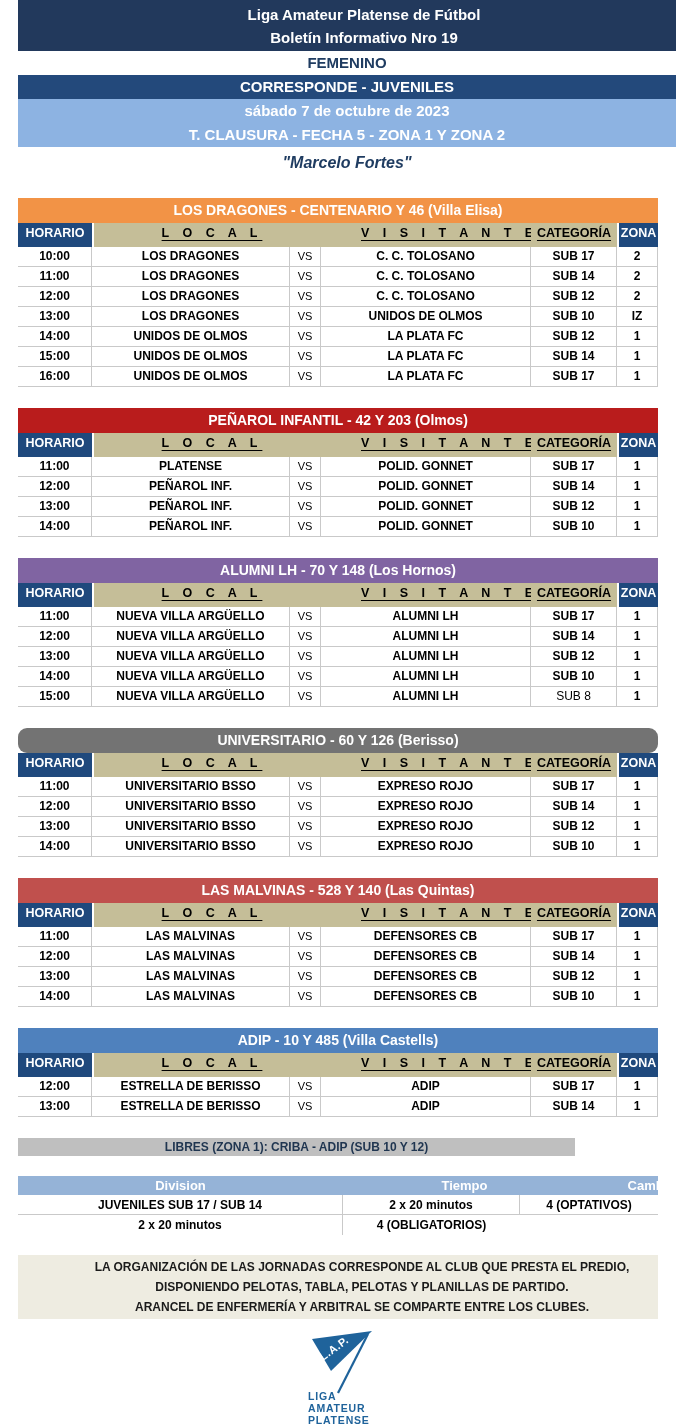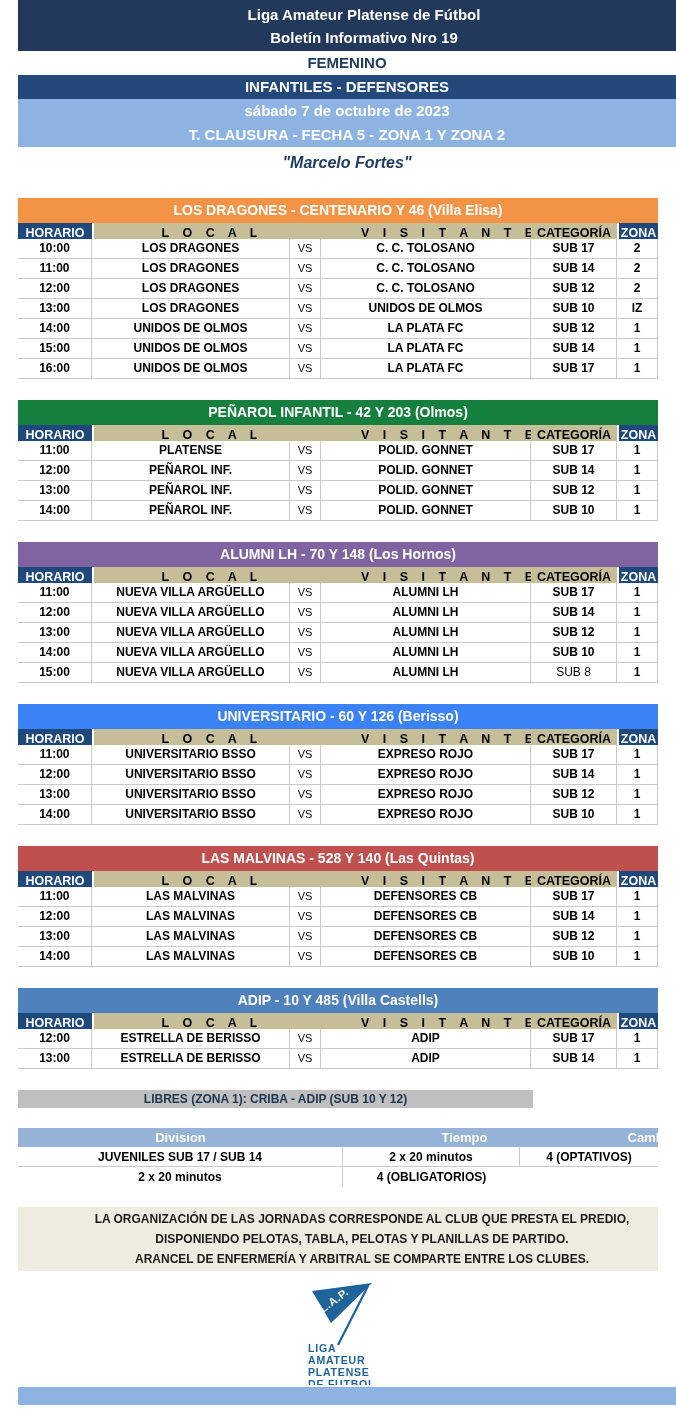--- a/index.html
+++ b/index.html
@@ -19,33 +19,33 @@
   .b-marcelo { height: 33px; line-height: 31px; color: #1F3C61;
                font-weight: bold; font-style: italic; font-size: 16px; }
 
   
   #venues { margin-top: 18px; }
   .venue { margin-left: 18px; width: 640px; margin-bottom: 21px; }
   .venue-h { height: 25px; line-height: 25px; text-align: center;
              color: #fff; font-weight: bold; font-size: 14px; }
   .vrow { display: grid; grid-template-columns: 74px 198px 31px 210px 86px 41px; }
   .cell { text-align: center; overflow: hidden; white-space: nowrap; }
-  .colhdr .cell { height: 16px; line-height: 20px; font-size: 12.5px; font-weight: bold; }
+  .colhdr .cell { height: 24px; line-height: 20px; font-size: 12.5px; font-weight: bold; }
   .navy { background: #1F497D; color: #fff; }
   .tan  { background: #C5BE98; color: #000; }
   .sep  { border-left: 2px solid #fff; }
   .u { text-decoration: underline; text-underline-offset: 3px; }
   .sp { letter-spacing: 5px; margin-left: 40px; }
   .match .cell { height: 20px; line-height: 19px; font-size: 12px; font-weight: bold;
                  color: #000; border-right: 1px solid #C9C9C9; border-bottom: 1px solid #C9C9C9; }
   .match .vs { font-weight: normal; font-size: 11px; }
   .match .cat.lightw { font-weight: normal; }
 
   
-  .libres { margin-left: 18px; width: 515px; height: 18px; line-height: 18px;
+  .libres { margin-left: 18px; width: 557px; height: 18px; line-height: 18px;
             background: #BFBFBF; color: #1F3550; font-weight: bold; font-size: 12px;
             text-align: center; margin-bottom: 20px; }
 
   
   .rules { margin-left: 18px; width: 640px; margin-bottom: 20px; }
   .rules-h, .rules-r { display: grid; grid-template-columns: 325px 177px 138px; }
   .rules-h { background: #95B3D7; height: 19px; gap: 33px; }
   .rules-h .cell { line-height: 19px; color: #fff; font-weight: bold; font-size: 13px; }
   .rules-r .cell { height: 20px; line-height: 20px; font-size: 12px; font-weight: bold; color: #000;
                    border-right: 1px solid #C9C9C9; }
@@ -67,21 +67,21 @@
 </head>
 <body>
 
 <div class="page">
 
   <div class="band b-title">
     <div>Liga Amateur Platense de Fútbol</div>
     <div>Boletín Informativo Nro 19</div>
   </div>
   <div class="band b-fem">FEMENINO</div>
-  <div class="band b-div">INFANTILES - DEFENSORES</div>
+  <div class="band b-div">CORRESPONDE - JUVENILES</div>
   <div class="band b-blue">
     <div>sábado 7 de octubre de 2023</div>
     <div>T. CLAUSURA - FECHA 5 - ZONA 1 Y ZONA 2</div>
   </div>
   <div class="band b-marcelo">"Marcelo Fortes"</div>
 
   <div id="venues">
       <section class="venue">
         <div class="venue-h" style="background: rgb(242, 147, 70);">LOS DRAGONES - CENTENARIO Y 46 (Villa Elisa)</div>
         <div class="vrow colhdr">
@@ -143,21 +143,21 @@
         <div class="vrow match">
           <div class="cell time">16:00</div>
           <div class="cell team">UNIDOS DE OLMOS</div>
           <div class="cell vs">VS</div>
           <div class="cell team">LA PLATA FC</div>
           <div class="cell cat">SUB 17</div>
           <div class="cell zona">1</div>
         </div>
       </section>
       <section class="venue">
-        <div class="venue-h" style="background: #15803d;">PEÑAROL INFANTIL - 42 Y 203 (Olmos)</div>
+        <div class="venue-h" style="background: #b91c1c;">PEÑAROL INFANTIL - 42 Y 203 (Olmos)</div>
         <div class="vrow colhdr">
           <div class="cell navy">HORARIO</div>
           <div class="cell tan sep"><span class="u sp">L O C A L</span></div>
           <div class="cell tan"></div>
           <div class="cell tan"><span class="u sp">V I S I T A N T E</span></div>
           <div class="cell tan"><span class="u">CATEGORÍA</span></div>
           <div class="cell navy sep">ZONA</div>
         </div>
         <div class="vrow match">
           <div class="cell time">11:00</div>
@@ -237,21 +237,21 @@
         <div class="vrow match">
           <div class="cell time">15:00</div>
           <div class="cell team">NUEVA VILLA ARGÜELLO</div>
           <div class="cell vs">VS</div>
           <div class="cell team">ALUMNI LH</div>
           <div class="cell cat lightw">SUB 8</div>
           <div class="cell zona">1</div>
         </div>
       </section>
       <section class="venue">
-        <div class="venue-h" style="background: #3b82f6;">UNIVERSITARIO - 60 Y 126 (Berisso)</div>
+        <div class="venue-h" style="background: #737373; border-radius: 9px;">UNIVERSITARIO - 60 Y 126 (Berisso)</div>
         <div class="vrow colhdr">
           <div class="cell navy">HORARIO</div>
           <div class="cell tan sep"><span class="u sp">L O C A L</span></div>
           <div class="cell tan"></div>
           <div class="cell tan"><span class="u sp">V I S I T A N T E</span></div>
           <div class="cell tan"><span class="u">CATEGORÍA</span></div>
           <div class="cell navy sep">ZONA</div>
         </div>
         <div class="vrow match">
           <div class="cell time">11:00</div>

